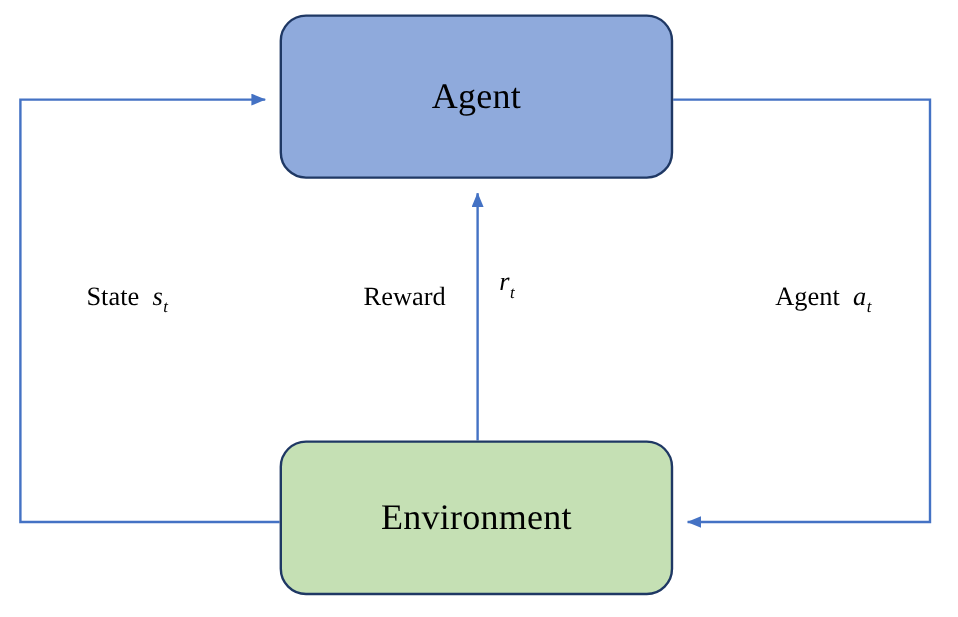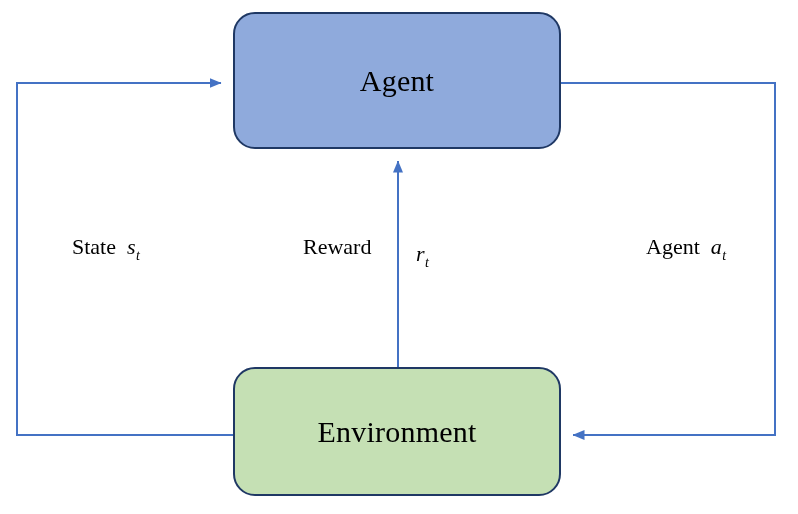--- a/index.html
+++ b/index.html
@@ -64,21 +64,21 @@
   }
   .edge-label .sub {
     font-style: italic;
     font-size: 14px;
     vertical-align: -0.42em;
     margin-left: 0.5px;
   }
   .gap { display: inline-block; width: 11px; }
   #label-state { left: 24px; top: 236px; margin-left: 48px; }
   #label-reward-word { left: 303px; top: 236px; text-align: center; }
-  #label-reward-sym { left: 416px; top: 243px; text-align: center; }
+  #label-reward-sym { left: 416px; top: 224px; text-align: center; }
   #label-action { left: 646px; top: 236px; }
 </style>
 </head>
 <body>
 
 <div id="canvas">
 
   <svg id="wires" viewBox="0 0 798 514" width="798" height="514" xmlns="http://www.w3.org/2000/svg">
     <defs>
       <marker id="arrow-right" markerWidth="12" markerHeight="10" refX="11.5" refY="5" orient="auto" markerUnits="userSpaceOnUse">

